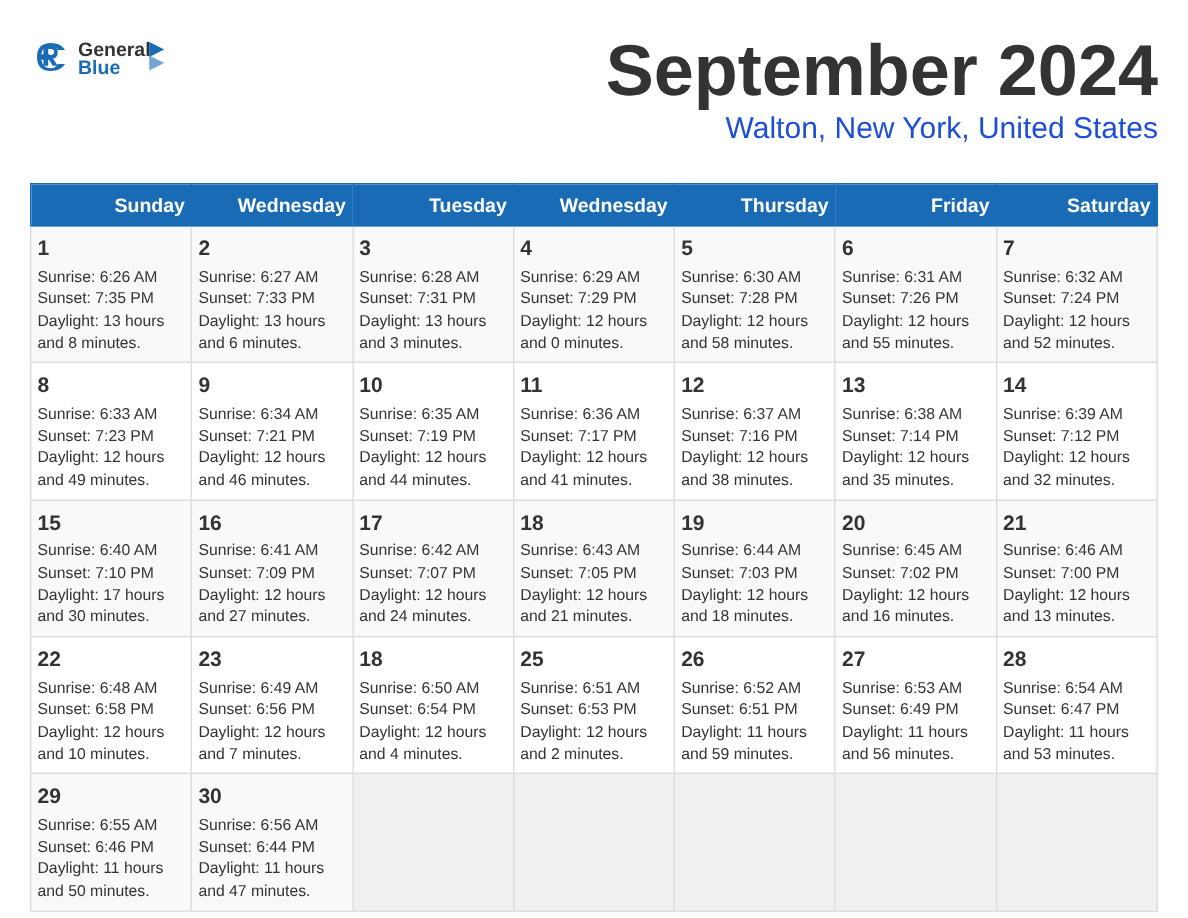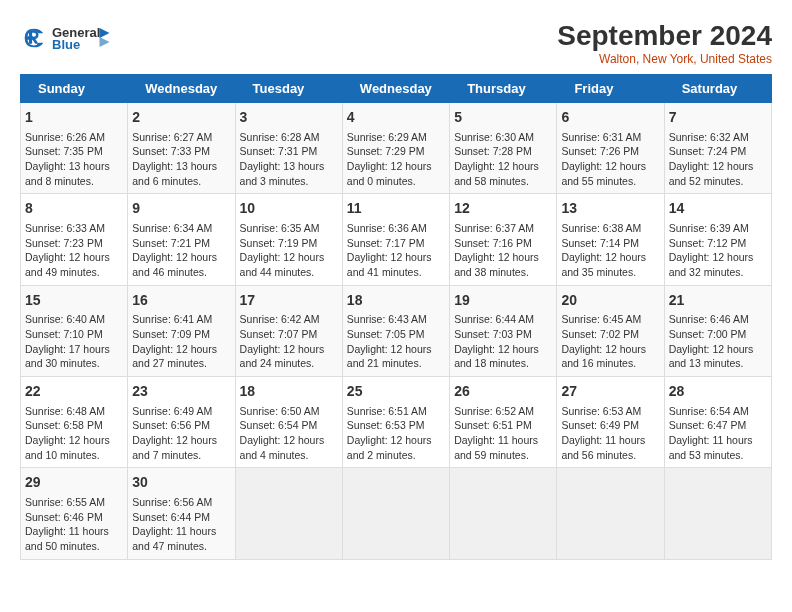--- a/index.html
+++ b/index.html
@@ -7,56 +7,56 @@
       font-family: Arial, sans-serif;
       background: #fff;
       width: 792px;
       min-height: 612px;
       padding: 20px;
     }
     .header {
       display: flex;
       justify-content: space-between;
       align-items: flex-start;
-      margin-bottom: 8px;
+      margin-bottom: 24px;
     }
     .logo {
       display: flex;
       align-items: center;
     }
     .logo-icon {
       width: 28px;
       height: 28px;
       margin-right: 4px;
     }
     .title-block {
       text-align: right;
     }
     .month-title {
-      font-size: 28px;
+      font-size: 48px;
       font-weight: bold;
       color: #333;
     }
     .location {
-      font-size: 12px;
-      color: #c2410c;
+      font-size: 20px;
+      color: #1d4ed8;
       text-align: right;
     }
     table {
       width: 100%;
       border-collapse: collapse;
       font-size: 11px;
     }
     thead tr {
       background: #1a6bb5;
       color: #fff;
     }
     thead th {
-      padding: 6px 17px;
-      text-align: left;
+      padding: 6px 4px;
+      text-align: right;
       font-size: 13px;
       font-weight: bold;
       border: 1px solid #1a6bb5;
     }
     tbody tr {
       border-bottom: 1px solid #ddd;
     }
     tbody tr:nth-child(odd) {
       background: #f9f9f9;
     }

